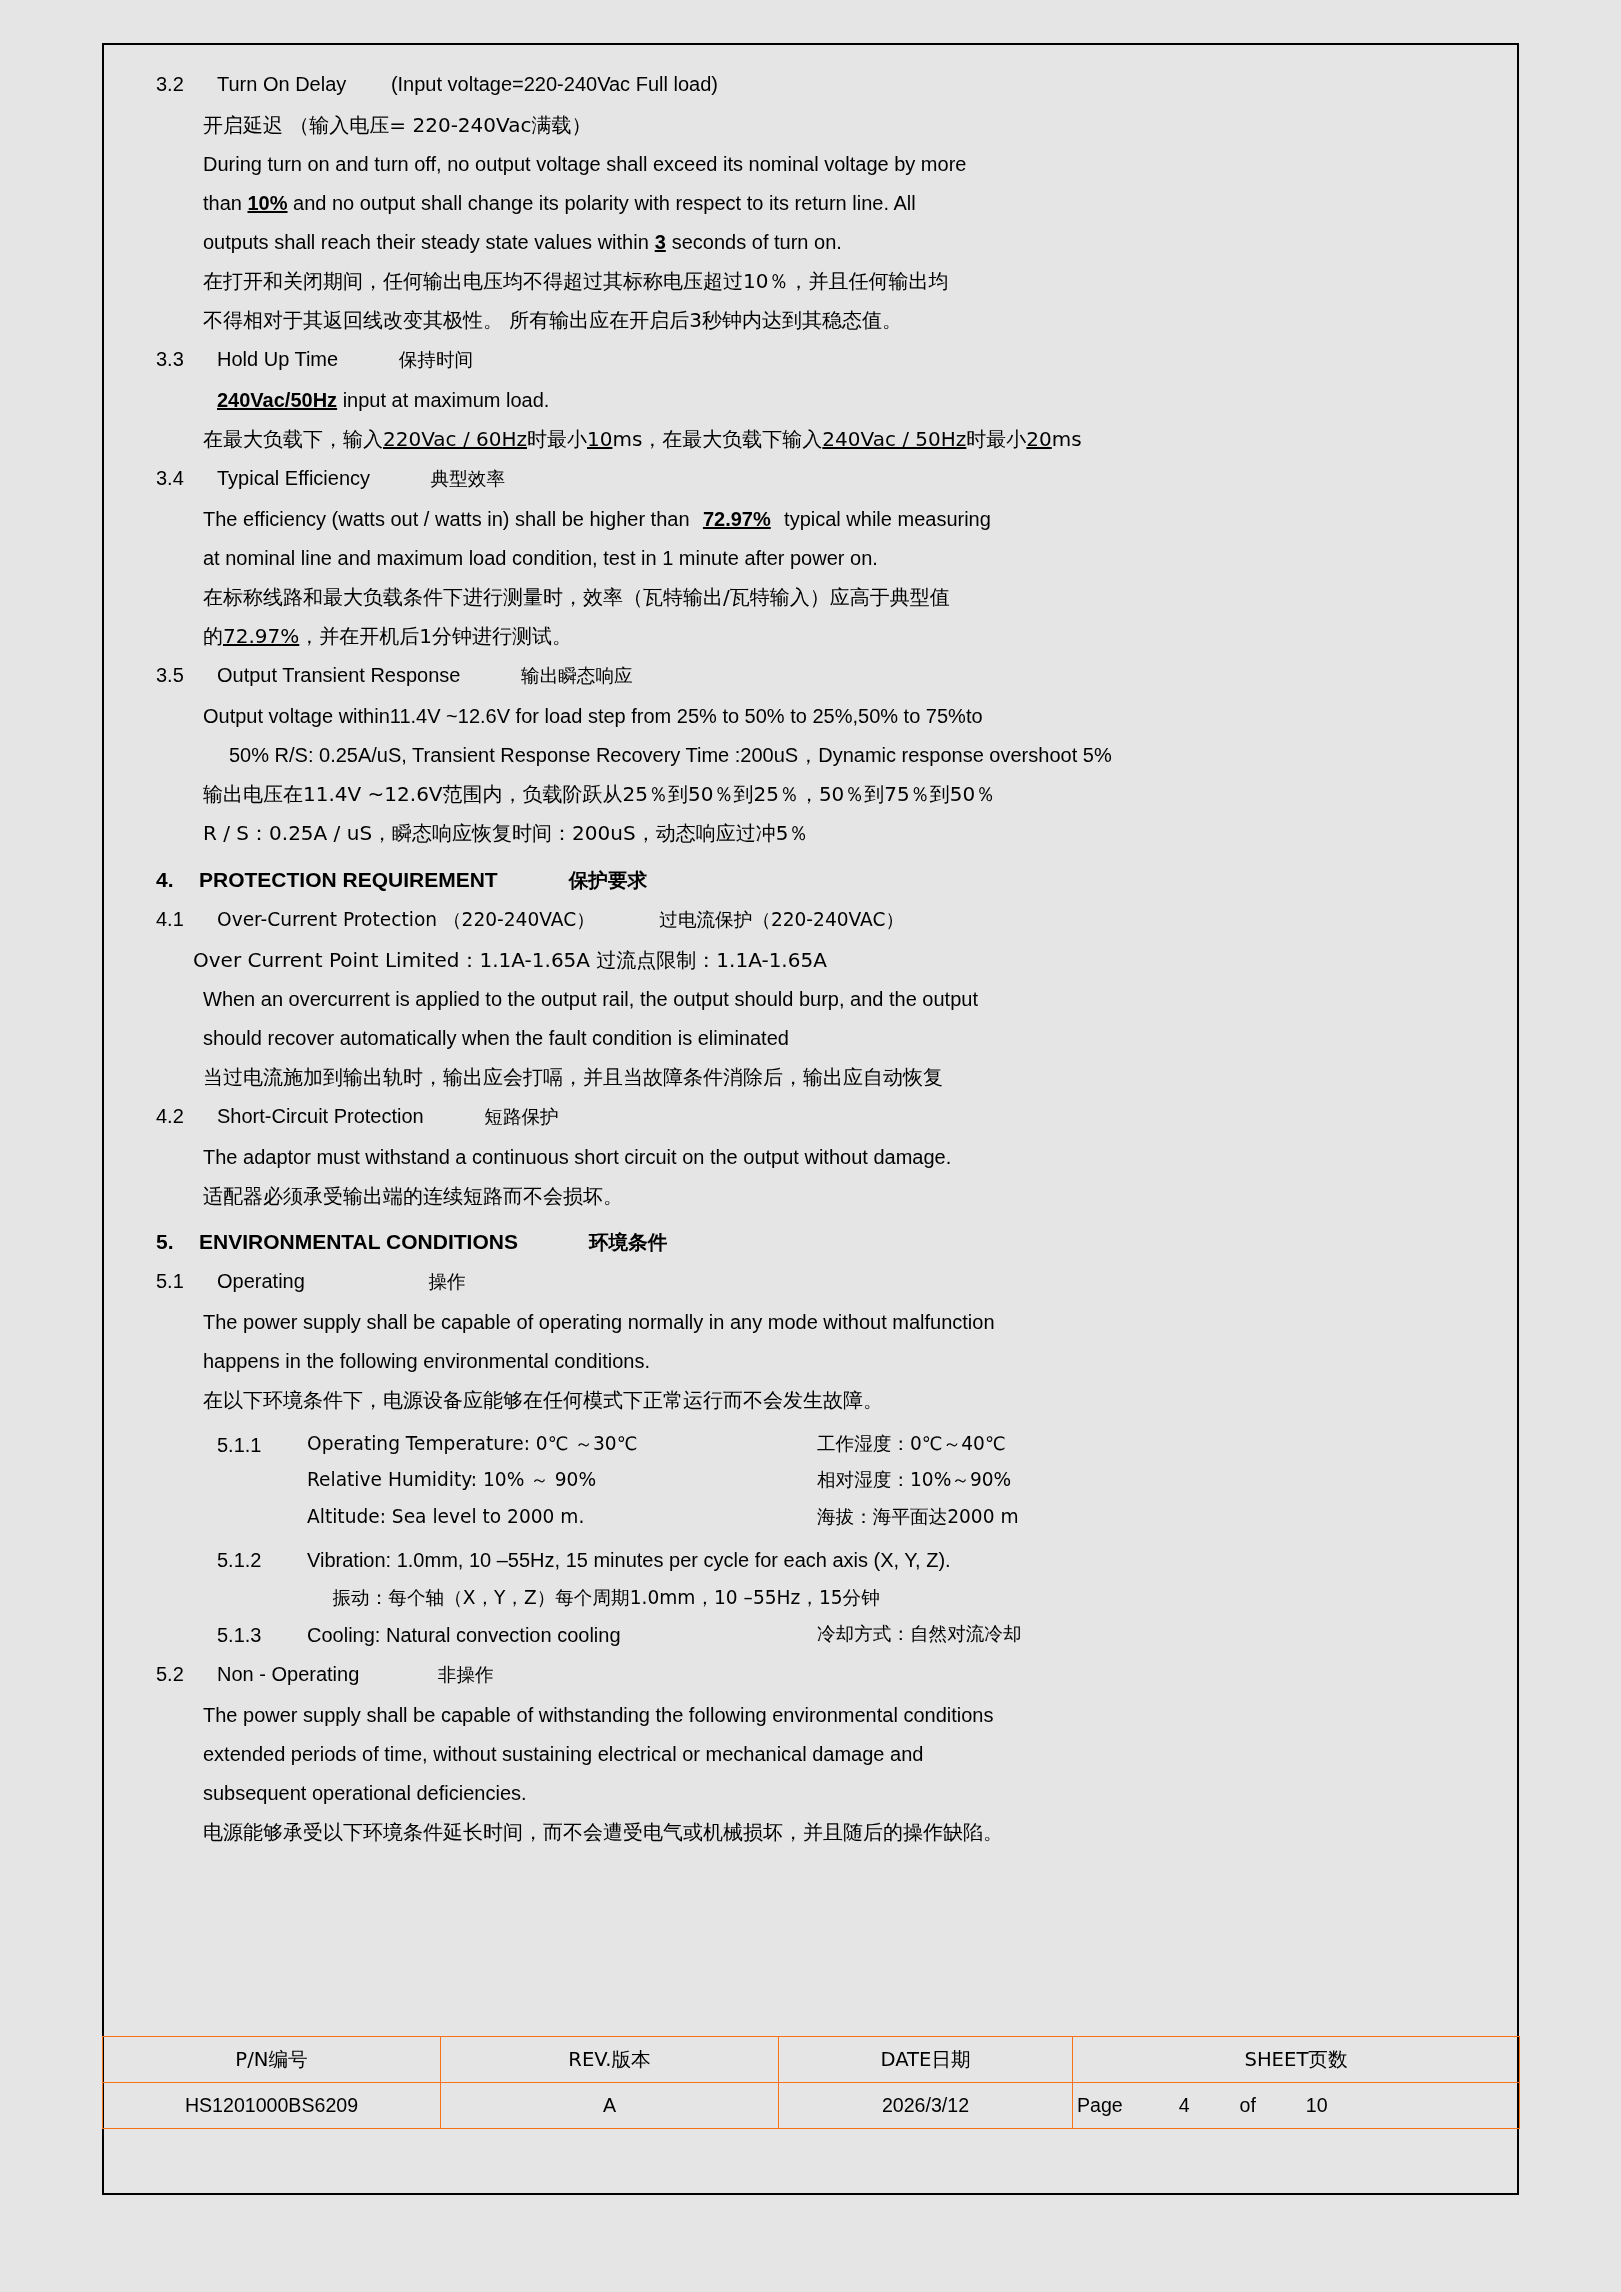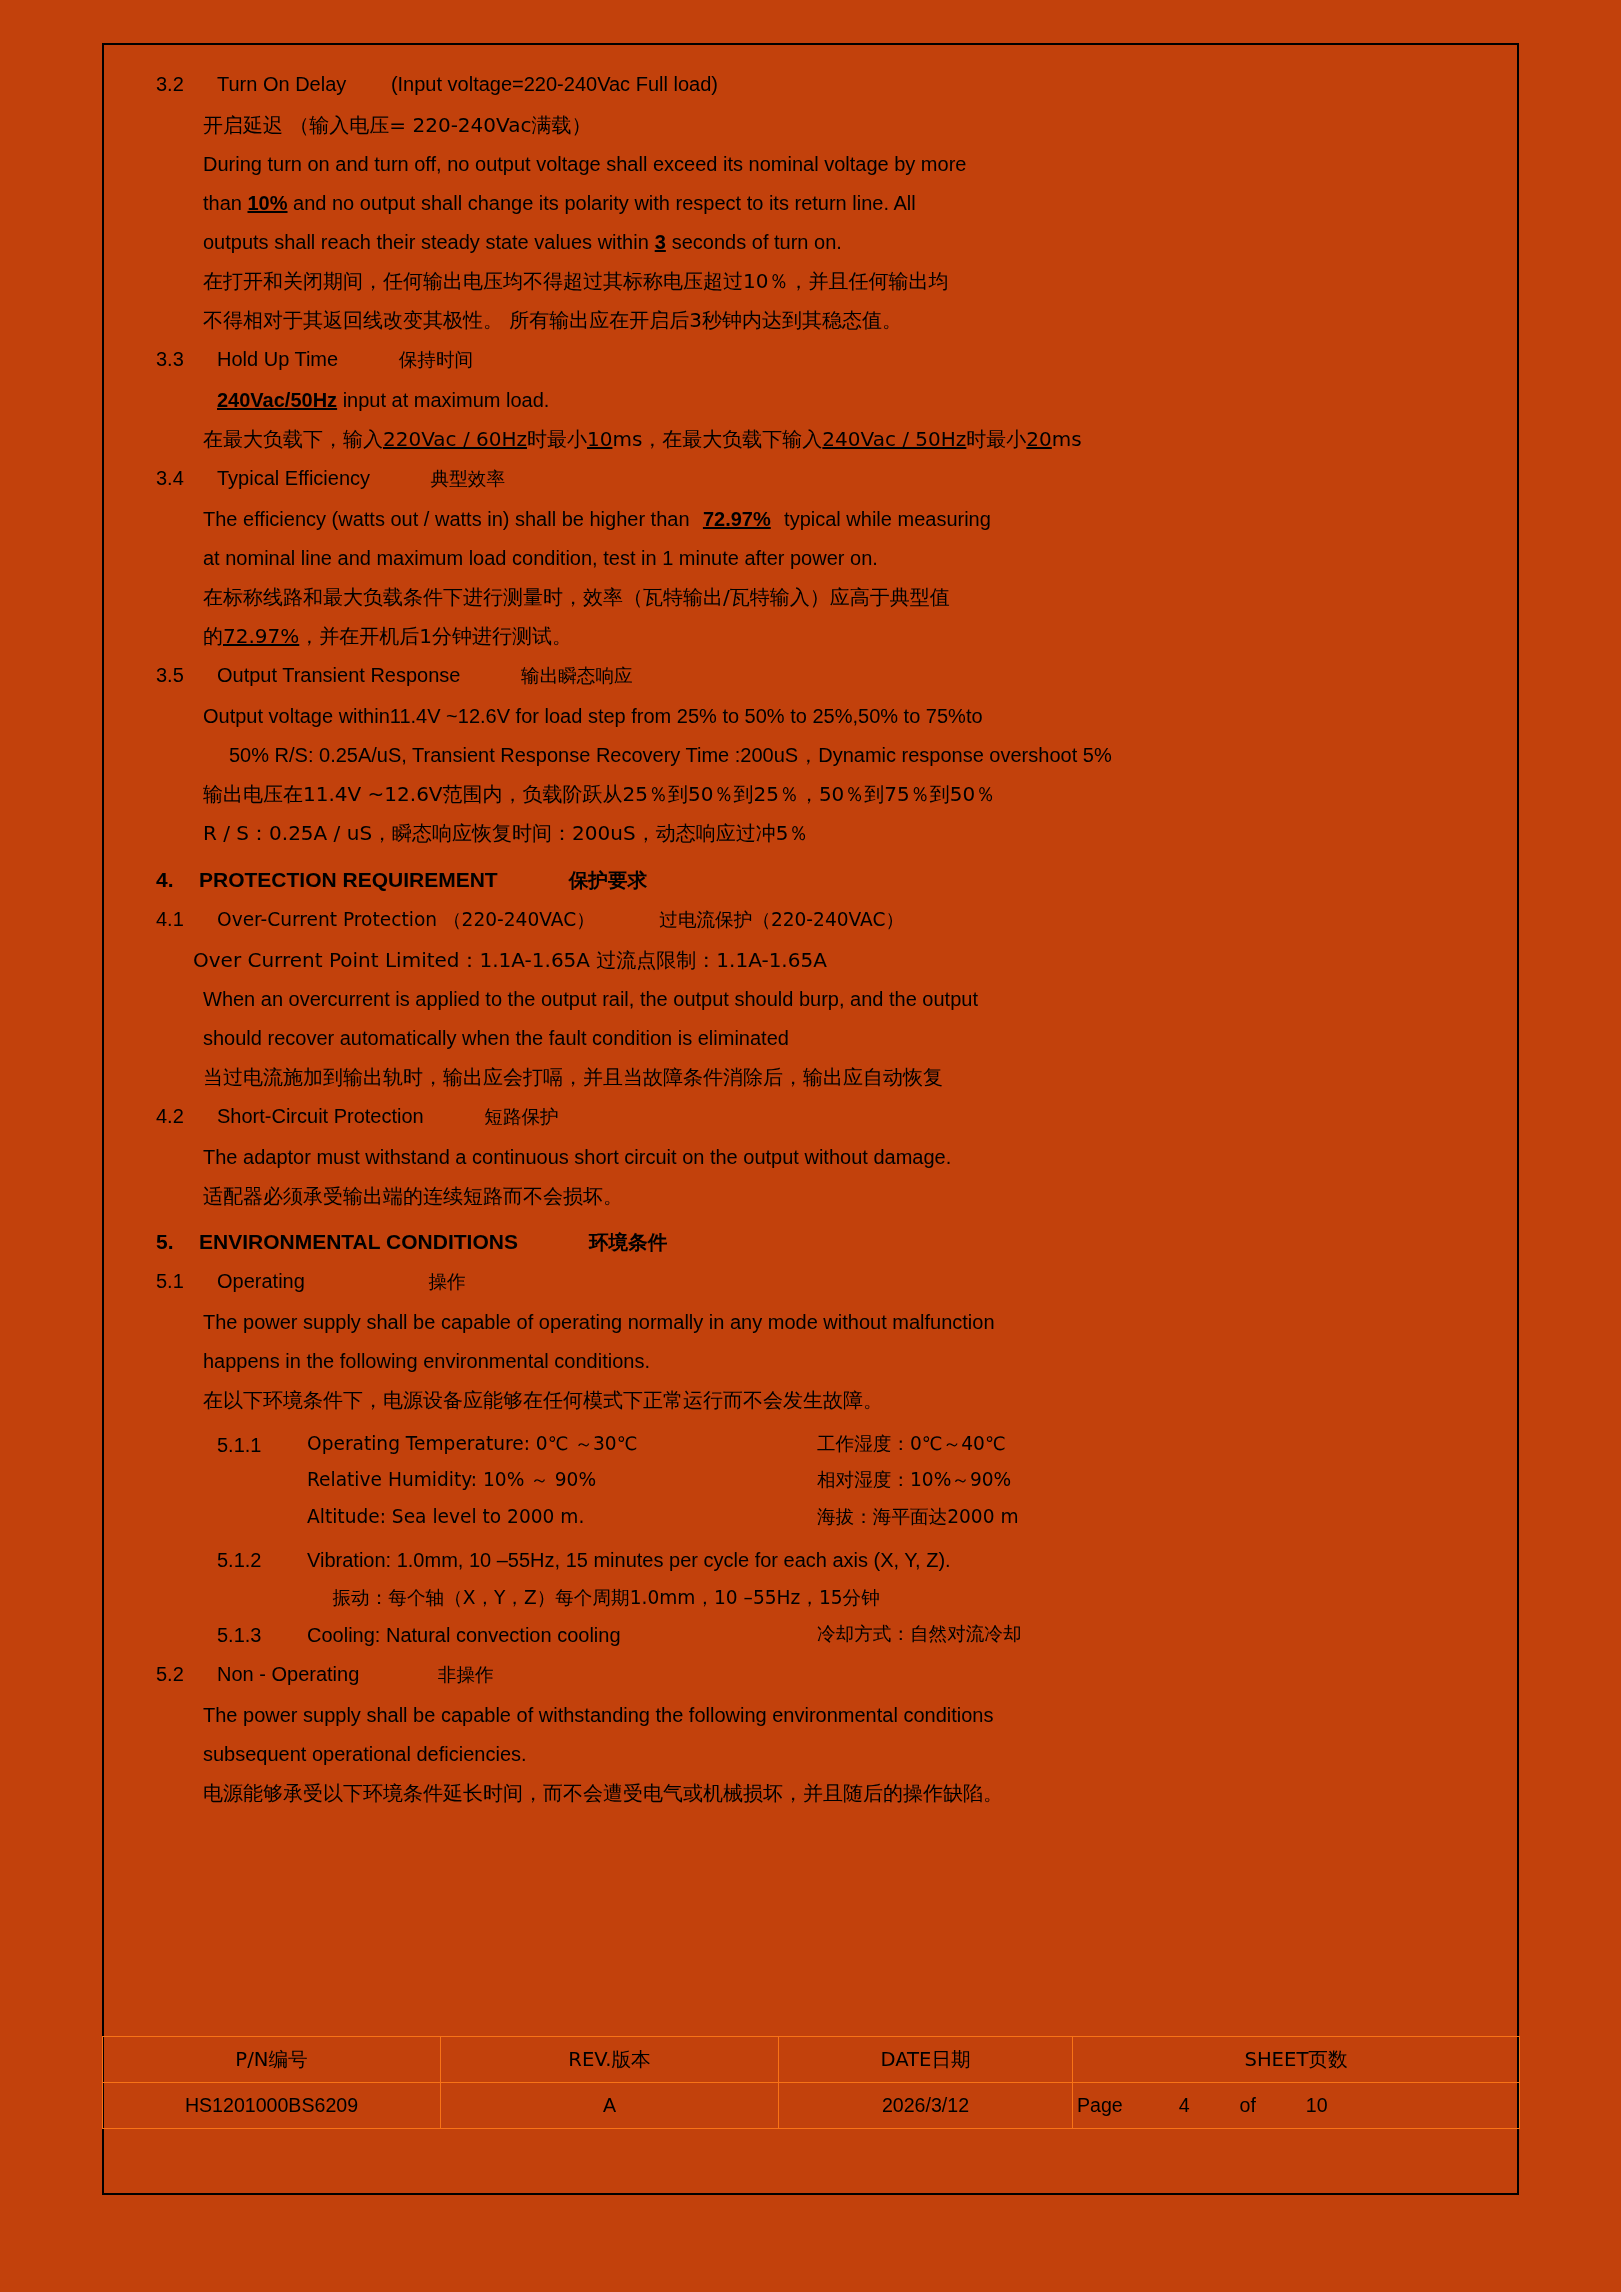--- a/index.html
+++ b/index.html
@@ -8,21 +8,21 @@
     background: #ffffff;
   }
   body {
     font-family: "Liberation Sans", sans-serif;
     color: #000000;
   }
   .page {
     position: relative;
     width: 1621px;
     height: 2293px;
-    background: #c2410c;
+    background: #e5e5e5;
     box-sizing: border-box;
   }
   .frame {
     position: absolute;
     left: 102px;
     top: 43px;
     width: 1417px;
     height: 2152px;
     border: 2.9px solid #000;
     box-sizing: border-box;
@@ -248,20 +248,21 @@
     </div>
 
     <div class="row">
       <div class="num" style="flex:0 0 61px;">5.2</div>
       <div class="txt">
         <span class="en">Non - Operating</span>
         <span class="cn" style="margin-left:73px;">非操作</span>
       </div>
     </div>
     <div class="line lvl1 en">The power supply shall be capable of withstanding the following environmental conditions</div>
+    <div class="line lvl1 en">extended periods of time, without sustaining electrical or mechanical damage and</div>
     <div class="line lvl1 en">subsequent operational deficiencies.</div>
     <div class="line lvl1 cn">电源能够承受以下环境条件延长时间，而不会遭受电气或机械损坏，并且随后的操作缺陷。</div>
 
   </div>
 
   <table class="footer">
     <colgroup>
       <col style="width:338px;">
       <col style="width:338px;">
       <col style="width:294px;">

